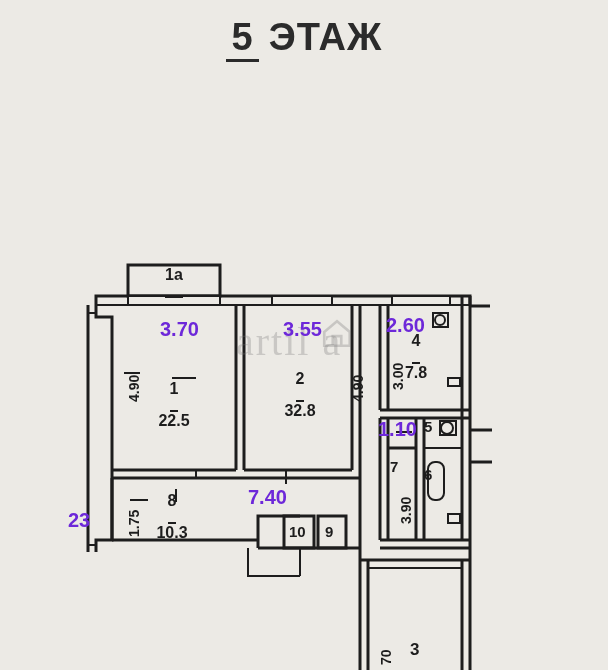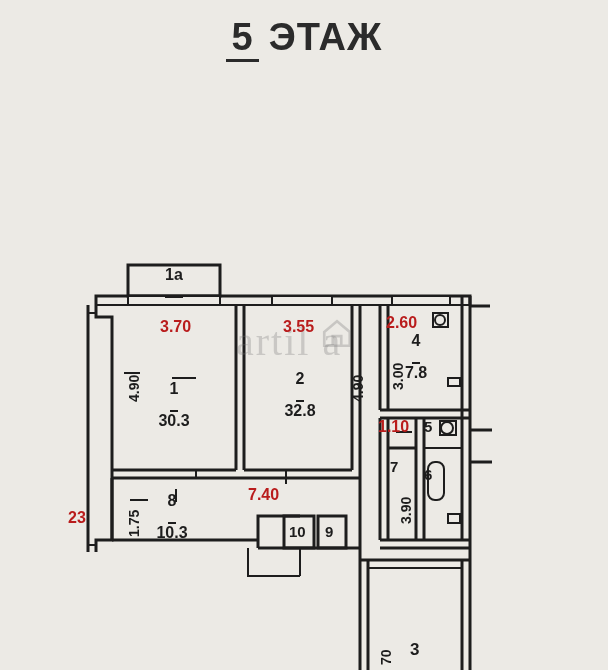--- a/index.html
+++ b/index.html
@@ -60,23 +60,23 @@
   .room-area {
     font-size: 16px;
     font-weight: 700;
   }
   .room-block {
     position: absolute;
     text-align: center;
     color: #1d1d1d;
   }
   .dim {
-    font-size: 16px;
+    font-size: 20px;
     font-weight: 600;
-    color: #b91c1c;
+    color: #6d28d9;
   }
   .dim-v {
     font-size: 14px;
     font-weight: 600;
     color: #1d1d1d;
     transform: rotate(-90deg);
     transform-origin: left top;
   }
   .wm {
     position: absolute;
@@ -209,21 +209,21 @@
     <path d="M4 15 L16 5 L28 15 L28 28 L4 28 Z" fill="none" stroke="#777" stroke-width="2.5"></path>
     <path d="M12 28 L12 19 L20 19 L20 28" fill="none" stroke="#777" stroke-width="2.5"></path>
   </svg>
 
   <div class="room-block" style="left:150px; top:266px; width:48px;">
     <div class="room-num" style="display:inline-block;">1a</div>
   </div>
 
   <div class="room-block" style="left:150px; top:380px; width:48px;">
     <div class="room-num" style="display:inline-block;">1</div>
-    <div class="room-area">30.3</div>
+    <div class="room-area">22.5</div>
   </div>
 
   <div class="room-block" style="left:274px; top:370px; width:52px;">
     <div class="room-num" style="display:inline-block;">2</div>
     <div class="room-area">32.8</div>
   </div>
 
   <div class="room-block" style="left:394px; top:332px; width:44px;">
     <div class="room-num" style="display:inline-block;">4</div>
     <div class="room-area">7.8</div>

